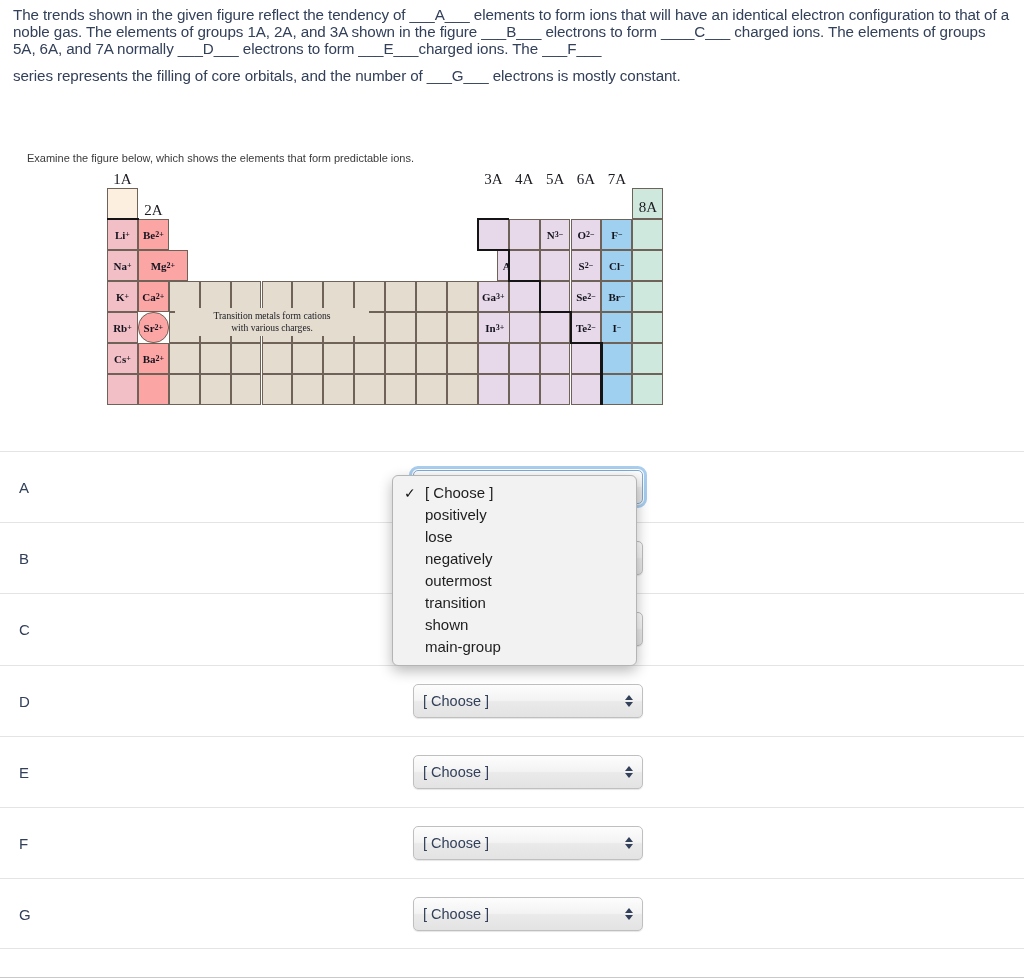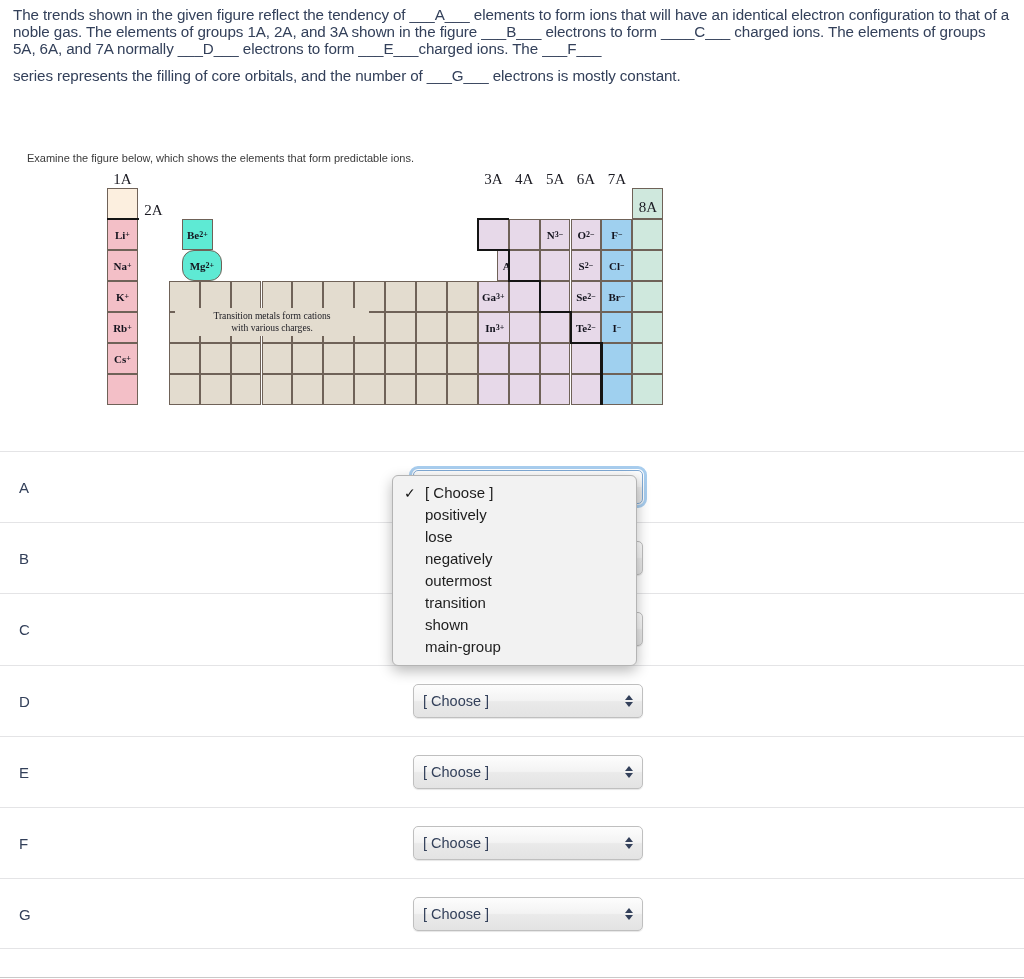--- a/index.html
+++ b/index.html
@@ -67,21 +67,21 @@
     font-size: 11px;
     color: #14141e;
     display: flex;
     align-items: center;
     justify-content: center;
     letter-spacing: 0px;
   }
   .cell sup { font-size: 8px; vertical-align: super; line-height: 0; }
   .c-h   { background: #fcefdf; }
   .c-1a  { background: #f3bfc7; }
-  .c-2a  { background: #5eead4; margin-left: 44px; }
+  .c-2a  { background: #fca5a5; }
   .c-tm  { background: #e3dccf; }
   .c-pbk { background: #e7d9e9; }
   .c-7a  { background: #9fd0ef; }
   .c-8a  { background: #cfe8dd; }
 
   
   .grp-label {
     position: absolute;
     font-family: "Liberation Serif", serif;
     font-size: 15px;
@@ -241,21 +241,21 @@
   <div id="ptable">
     <div class="pt-grid" id="pt-grid">
         <div class="cell c-h" style="left: 0px; top: 0px; width: 30.9px; height: 31px;"></div>
         <div class="cell c-1a" style="left: 0px; top: 31px; width: 30.9px; height: 31px;">Li<sup>+</sup></div>
         <div class="cell c-1a" style="left: 0px; top: 62px; width: 30.9px; height: 31px;">Na<sup>+</sup></div>
         <div class="cell c-1a" style="left: 0px; top: 93px; width: 30.9px; height: 31px;">K<sup>+</sup></div>
         <div class="cell c-1a" style="left: 0px; top: 124px; width: 30.9px; height: 31px;">Rb<sup>+</sup></div>
         <div class="cell c-1a" style="left: 0px; top: 155px; width: 30.9px; height: 31px;">Cs<sup>+</sup></div>
         <div class="cell c-1a" style="left: 0px; top: 186px; width: 30.9px; height: 31px;"></div>
         <div class="cell c-2a" style="left: 30.9px; top: 31px; width: 30.9px; height: 31px;">Be<sup>2+</sup></div>
-        <div class="cell c-2a" style="left: 30.9px; top: 62px; width: 40px; height: 31px; border-radius: 12px;">Mg<sup>2+</sup></div>
+        <div class="cell c-2a" style="left: 30.9px; top: 62px; width: 50px; height: 31px;">Mg<sup>2+</sup></div>
         <div class="cell c-2a" style="left: 30.9px; top: 93px; width: 30.9px; height: 31px;">Ca<sup>2+</sup></div>
         <div class="cell c-2a" style="left: 30.9px; top: 124px; width: 30.9px; height: 31px; border-radius: 15px;">Sr<sup>2+</sup></div>
         <div class="cell c-2a" style="left: 30.9px; top: 155px; width: 30.9px; height: 31px;">Ba<sup>2+</sup></div>
         <div class="cell c-2a" style="left: 30.9px; top: 186px; width: 30.9px; height: 31px;"></div>
         <div class="cell c-tm" style="left: 61.8px; top: 93px; width: 30.9px; height: 31px;"></div>
         <div class="cell c-tm" style="left: 61.8px; top: 124px; width: 30.9px; height: 31px;"></div>
         <div class="cell c-tm" style="left: 61.8px; top: 155px; width: 30.9px; height: 31px;"></div>
         <div class="cell c-tm" style="left: 61.8px; top: 186px; width: 30.9px; height: 31px;"></div>
         <div class="cell c-tm" style="left: 92.7px; top: 93px; width: 30.9px; height: 31px;"></div>
         <div class="cell c-tm" style="left: 92.7px; top: 124px; width: 30.9px; height: 31px;"></div>

